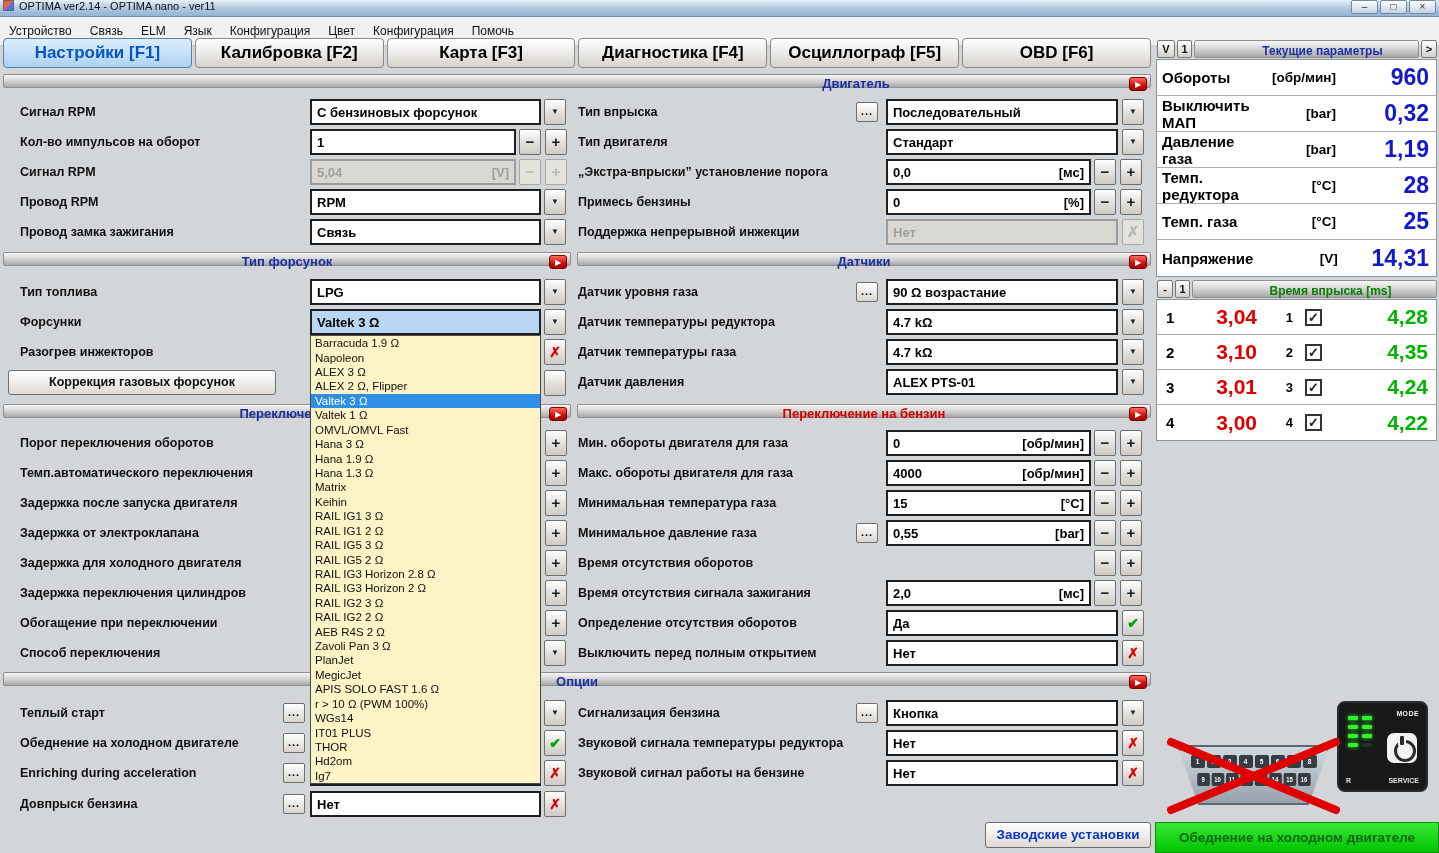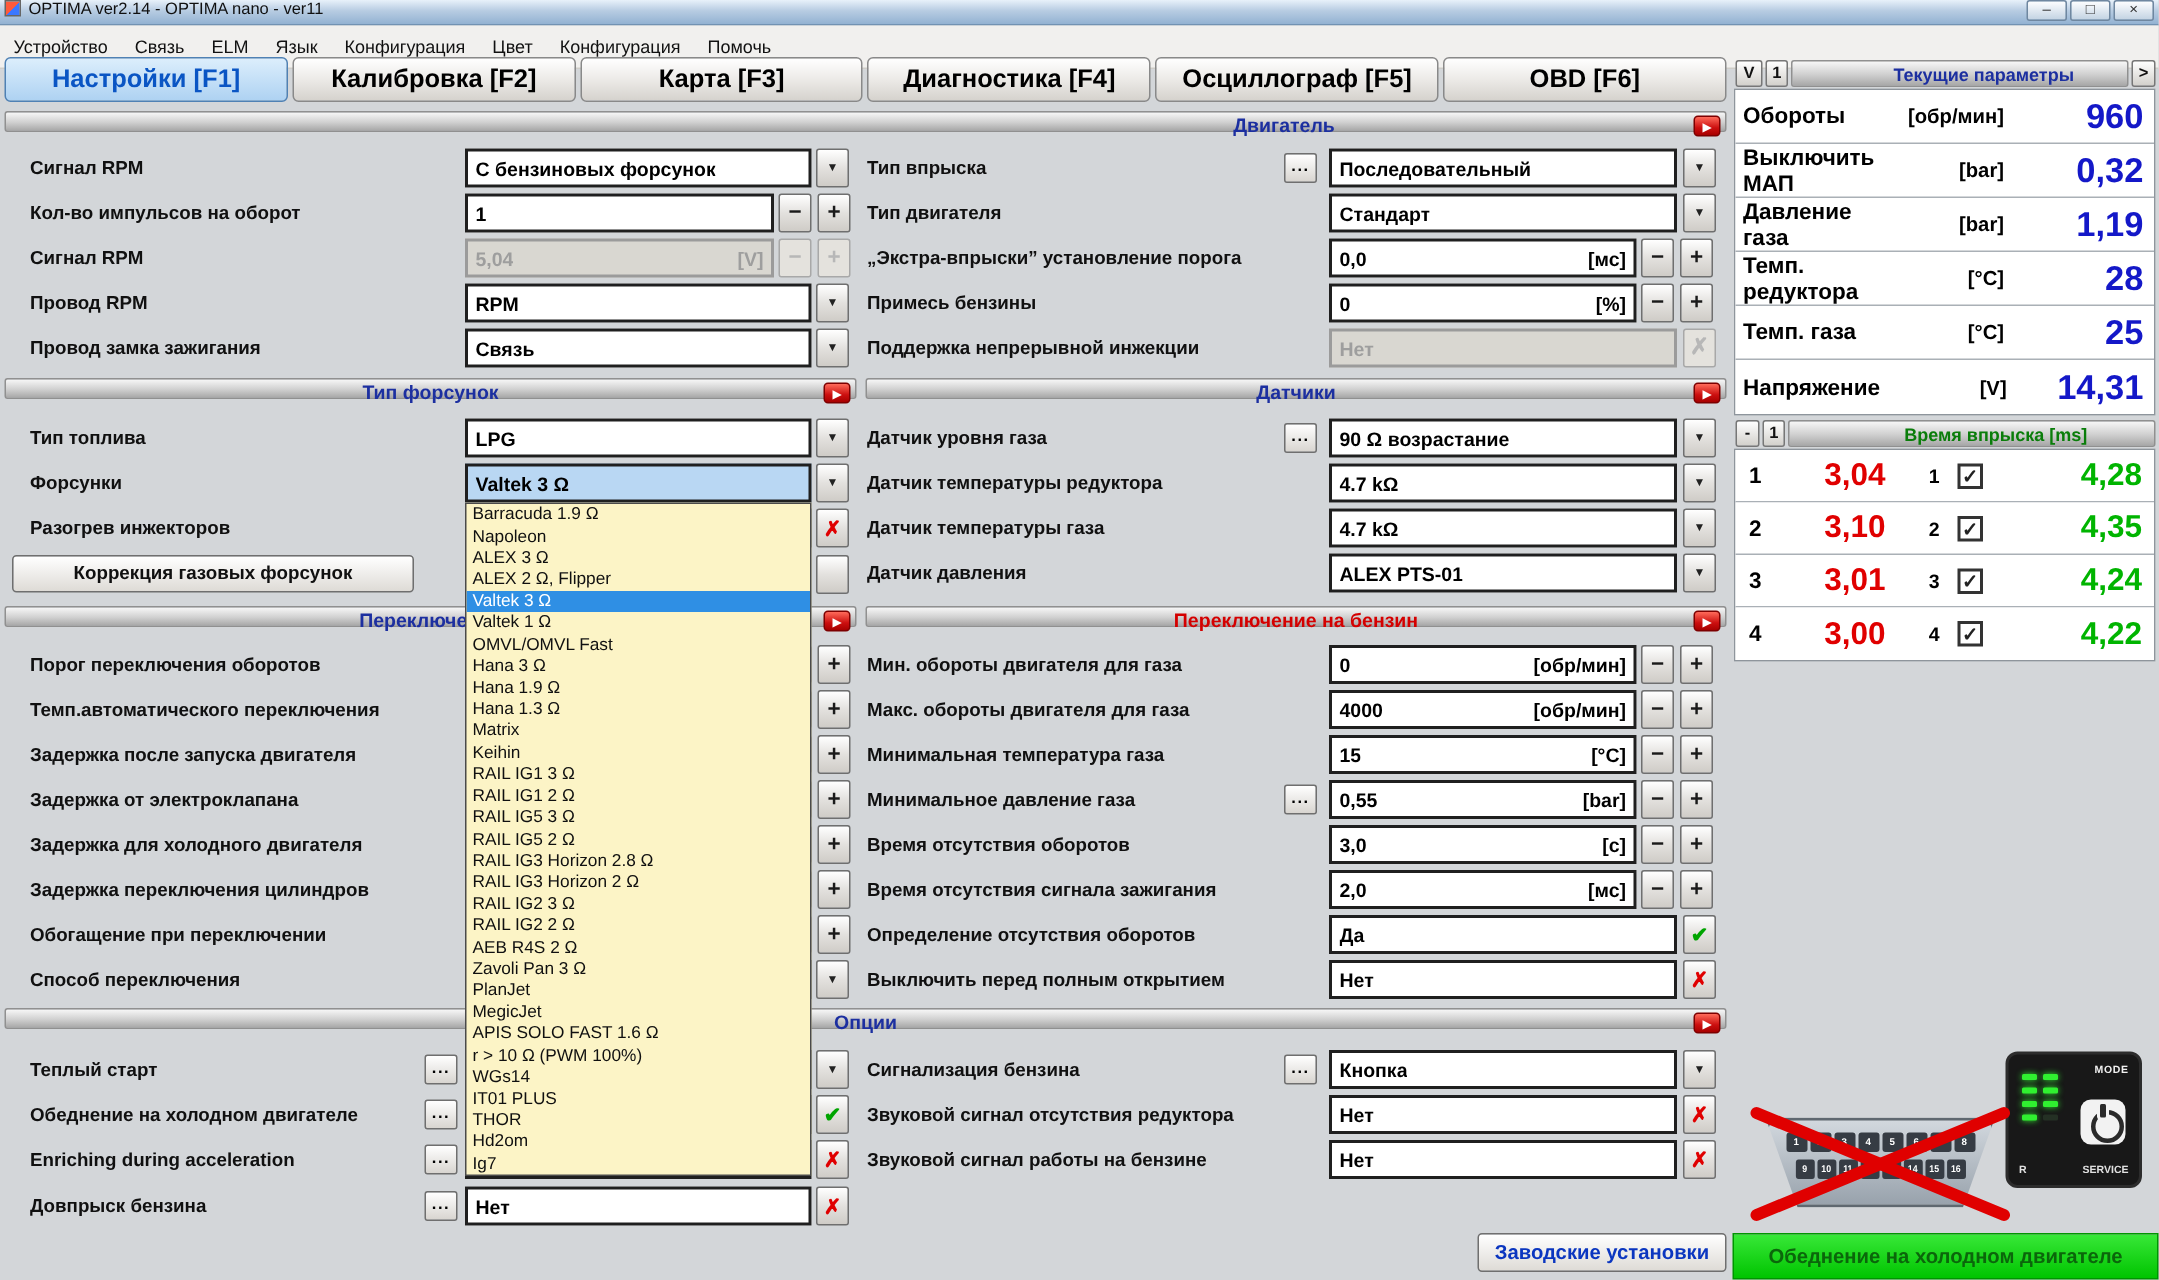--- a/index.html
+++ b/index.html
@@ -393,24 +393,20 @@
     <span class="dots r-dots">...</span>
     <div class="finput r-in-s">
         <span class="fval">0,55</span>
         <span class="funit">[bar]</span>
       </div>
     <span class="ctrl r-minus">−</span>
     <span class="ctrl r-plus">+</span>
   </div>
   <div class="frow" style="top:550px">
     <span class="flabel r-lab">Время отсутствия оборотов</span>
-    <div class="finput r-in-s">
-        <span class="fval">3,0</span>
-        <span class="funit">[с]</span>
-      </div>
     <span class="ctrl r-minus">−</span>
     <span class="ctrl r-plus">+</span>
   </div>
   <div class="frow" style="top:580px">
     <span class="flabel r-lab">Время отсутствия сигнала зажигания</span>
     <div class="finput r-in-s">
         <span class="fval">2,0</span>
         <span class="funit">[мс]</span>
       </div>
     <span class="ctrl r-minus">−</span>
@@ -471,21 +467,21 @@
 
   <div class="frow" style="top:700px">
     <span class="flabel r-lab">Сигнализация бензина</span>
     <span class="dots r-dots">...</span>
     <div class="finput r-in">
         <span class="fval">Кнопка</span>
       </div>
     <span class="ctrl chev r-c1">▼</span>
   </div>
   <div class="frow" style="top:730px">
-    <span class="flabel r-lab">Звуковой сигнал отсутствия редуктора</span>
+    <span class="flabel r-lab">Звуковой сигнала температуры редуктора</span>
     <div class="finput r-in">
         <span class="fval">Нет</span>
       </div>
     <span class="ctrl x r-c1">✗</span>
   </div>
   <div class="frow" style="top:760px">
     <span class="flabel r-lab">Звуковой сигнал работы на бензине</span>
     <div class="finput r-in">
         <span class="fval">Нет</span>
       </div>

